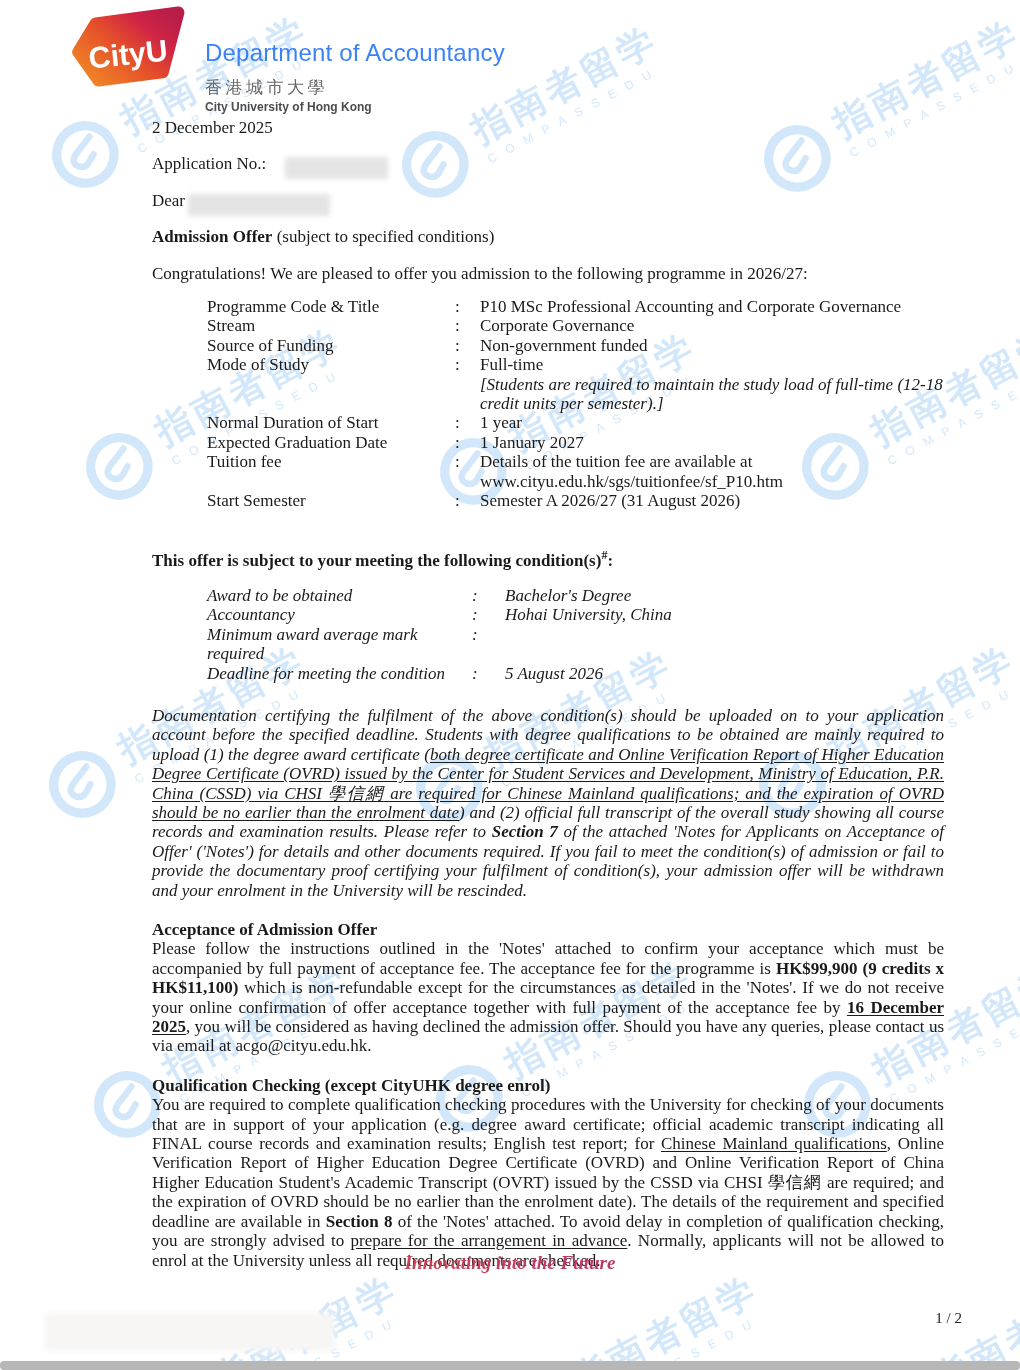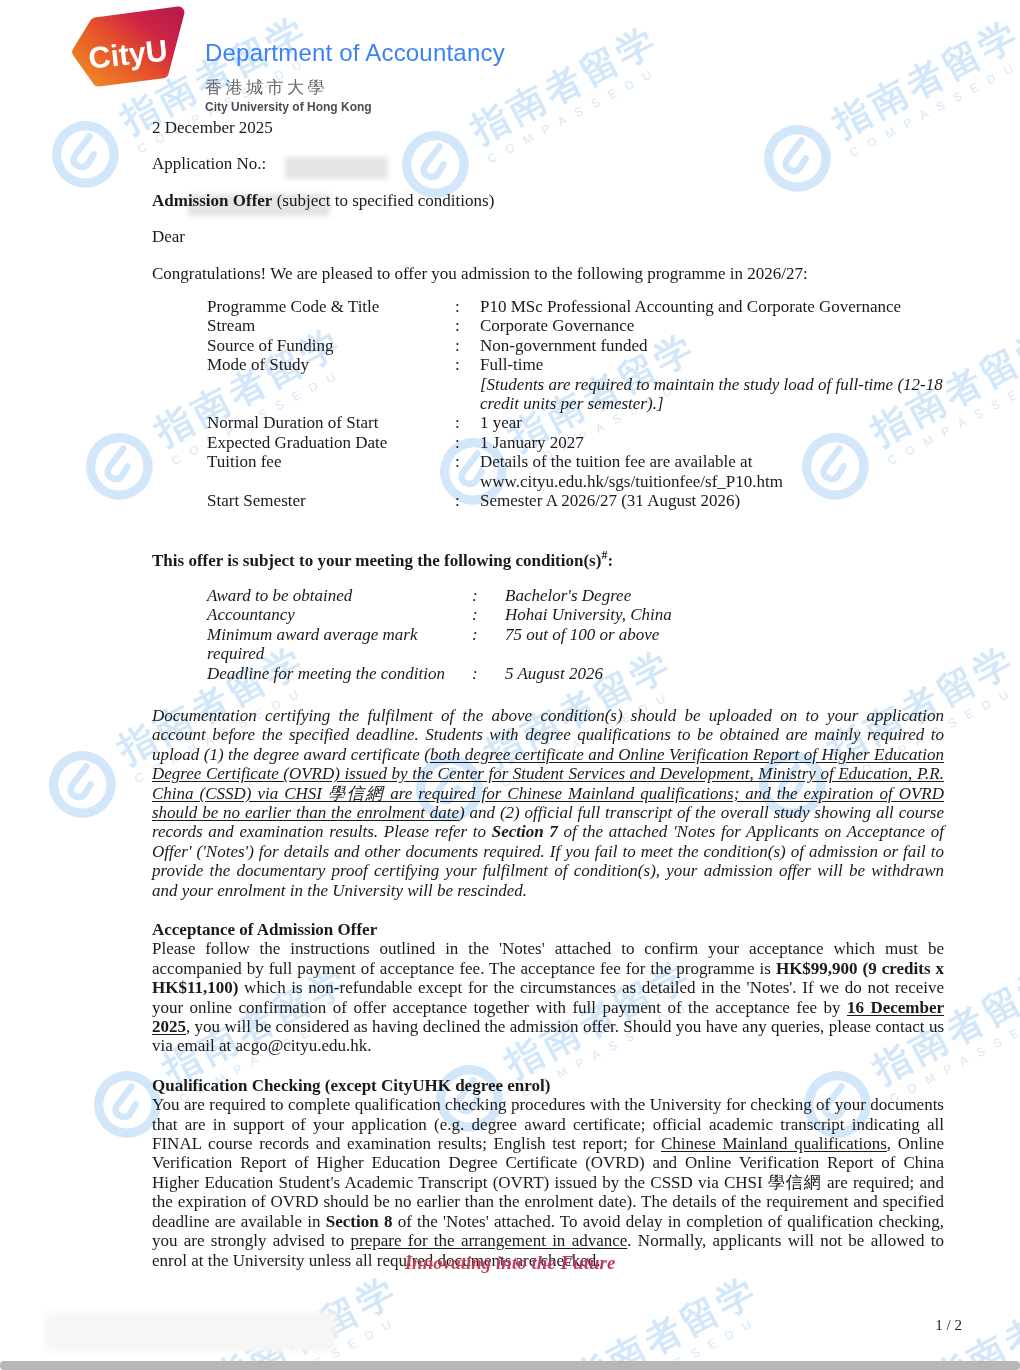--- a/index.html
+++ b/index.html
@@ -54,21 +54,21 @@
   .sec-head { margin-top:20px; font-weight:bold; }
   sup.hash { font-size:12px; vertical-align:super; line-height:0; }
 
   
   .slogan {
     position:absolute; left:0; right:0; top:1252px; z-index:1;
     text-align:center; font-size:19px; font-weight:bold; font-style:italic;
     background:linear-gradient(90deg,#d96a1e 0%,#c43a62 52%,#7c2a80 100%);
     -webkit-background-clip:text; background-clip:text; color:transparent;
   }
-  .page-num { position:absolute; right:58px; top:1310px; z-index:1; font-size:15px; color:#222;margin-top:7px; }
+  .page-num { position:absolute; right:58px; top:1310px; z-index:1; font-size:15px; color:#222; }
   .bottom-bar { position:absolute; left:0; right:0; bottom:0; height:9px; background:#b7b7b7; border-radius:4px; z-index:3; }
 </style>
 </head>
 <body>
 
 <div class="page">
 
   <div class="wm-layer">
       <div class="wm" style="left: 48px; top: 118px;">
         <svg class="wm-logo" viewBox="0 0 80 80" aria-hidden="true">
@@ -244,24 +244,24 @@
   <div class="redact redact-app"></div>
   <div class="redact redact-name"></div>
   <div class="redact redact-footer"></div>
 
   <div class="content">
     <div class="line">2 December 2025</div>
     <div class="line">
       <span>Application No.:</span>
     </div>
     <div class="line">
+      <span>Dear</span>
+    </div>
+    <div class="line">
       <span class="bold">Admission Offer</span><span> (subject to specified conditions)</span>
-    </div>
-    <div class="line">
-      <span>Dear</span>
     </div>
     <div class="line">Congratulations! We are pleased to offer you admission to the following programme in 2026/27:</div>
 
     <div class="ptable">
       <div class="trow">
         <span>Programme Code &amp; Title</span>
         <span>:</span>
         <span>P10 MSc Professional Accounting and Corporate Governance</span>
       </div>
       <div class="trow">
@@ -318,21 +318,20 @@
         <span>Bachelor's Degree</span>
       </div>
       <div class="trow">
         <span>Accountancy</span>
         <span>:</span>
         <span>Hohai University, China</span>
       </div>
       <div class="trow">
         <span>Minimum award average mark required</span>
         <span>:</span>
-        <span>75 out of 100 or above</span>
       </div>
       <div class="trow">
         <span>Deadline for meeting the condition</span>
         <span>:</span>
         <span>5 August 2026</span>
       </div>
     </div>
 
     <div class="para doc-para">
       <span>Documentation certifying the fulfilment of the above condition(s) should be uploaded on to your application account before the specified deadline. Students with degree qualifications to be obtained are mainly required to upload (1) the degree award certificate (</span><u>both degree certificate and Online Verification Report of Higher Education Degree Certificate (OVRD) issued by the Center for Student Services and Development, Ministry of Education, P.R. China (CSSD) via CHSI 學信網 are required for Chinese Mainland qualifications; and the expiration of OVRD should be no earlier than the enrolment date</u><span>) and (2) official full transcript of the overall study showing all course records and examination results. Please refer to </span><span class="bold">Section 7</span><span> of the attached 'Notes for Applicants on Acceptance of Offer' ('Notes') for details and other documents required. If you fail to meet the condition(s) of admission or fail to provide the documentary proof certifying your fulfilment of condition(s), your admission offer will be withdrawn and your enrolment in the University will be rescinded.</span>

